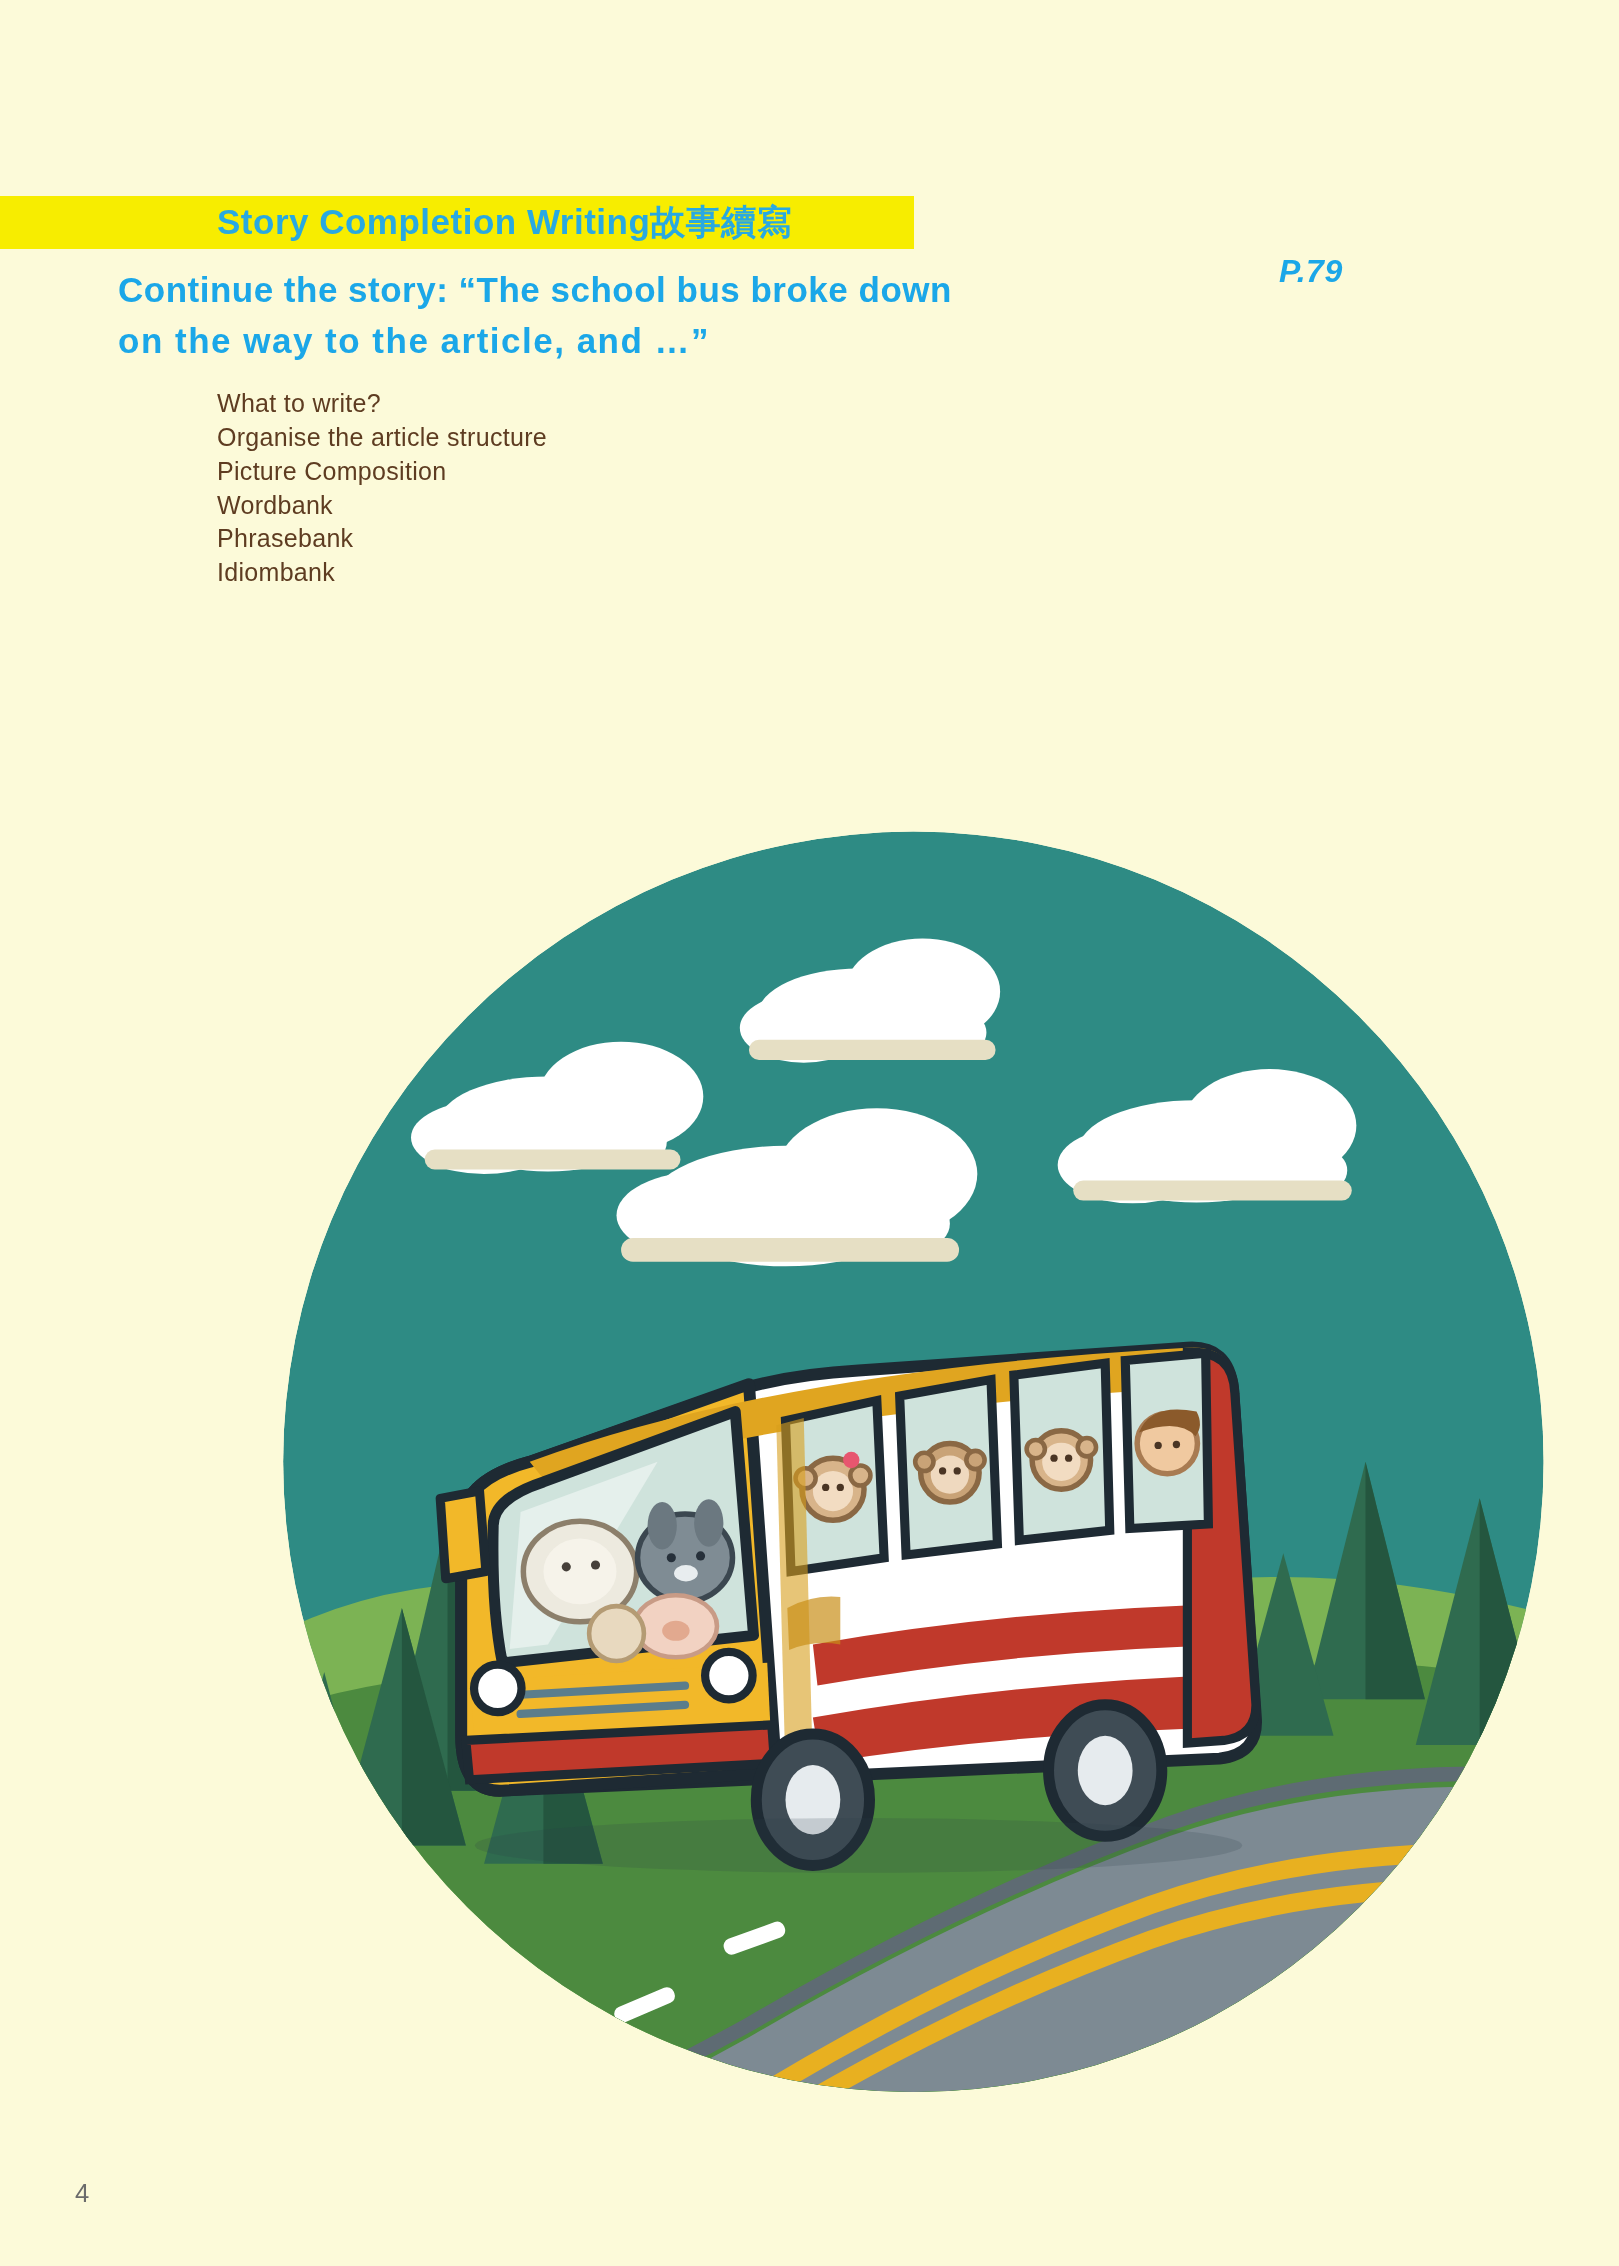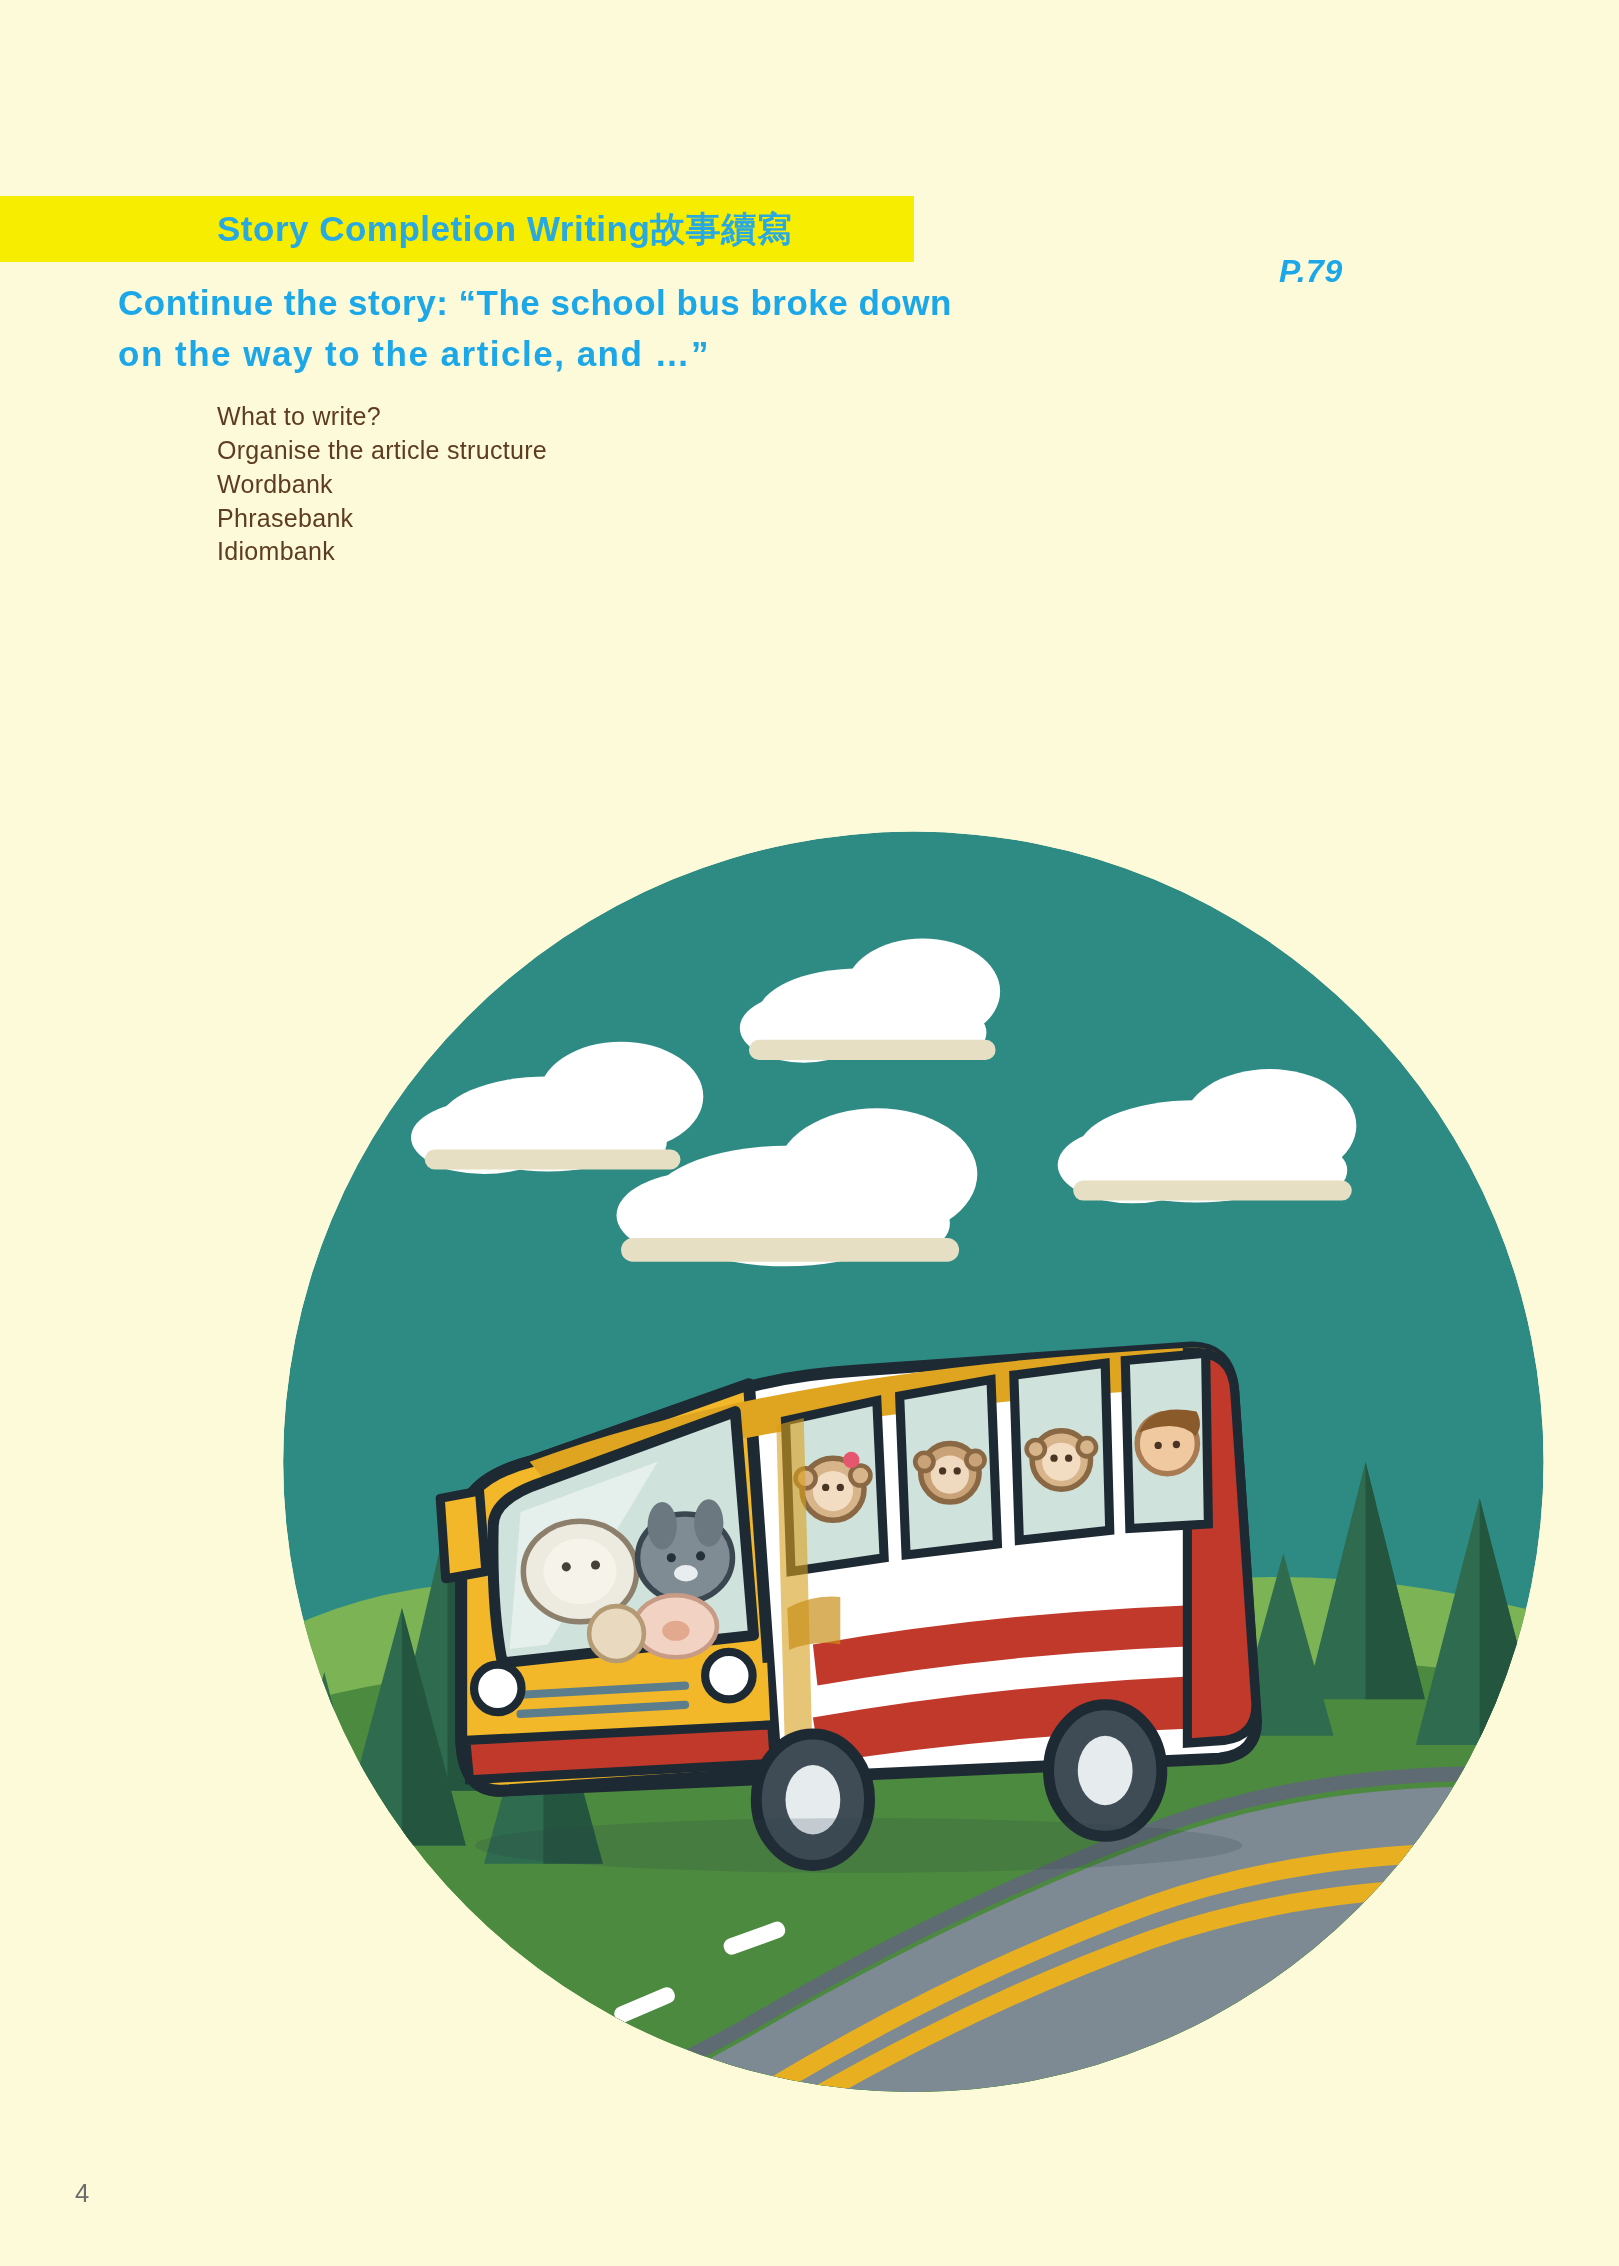--- a/index.html
+++ b/index.html
@@ -27,21 +27,21 @@
   .text-block {
     position: absolute;
     left: 0;
     top: 196px;
     width: 1005px;
     z-index: 5;
   }
   .heading-wrap {
     background: #F7ED00;
     width: 914px;
-    height: 66px;
+    height: 53px;
     display: flex;
     align-items: center;
     box-sizing: border-box;
   }
   .heading-text {
     color: #29A9E1;
     font-size: 35px;
     font-weight: bold;
     letter-spacing: 0.5px;
     padding-left: 217px;
@@ -314,20 +314,21 @@
     <div class="story-prompt">
       <span>Continue the story: “The school bus broke down</span>
       <span class="line2">on the way to the article, and …”</span>
     </div>
 
     <div class="page-ref">P.79</div>
 
     <ul class="toc">
       <li>What to write?</li>
       <li>Organise the article structure</li>
+      <li>Picture Composition</li>
       <li>Wordbank</li>
       <li>Phrasebank</li>
       <li>Idiombank</li>
     </ul>
   </div>
 
   <div class="page-number">4</div>
 
 </div>
 

